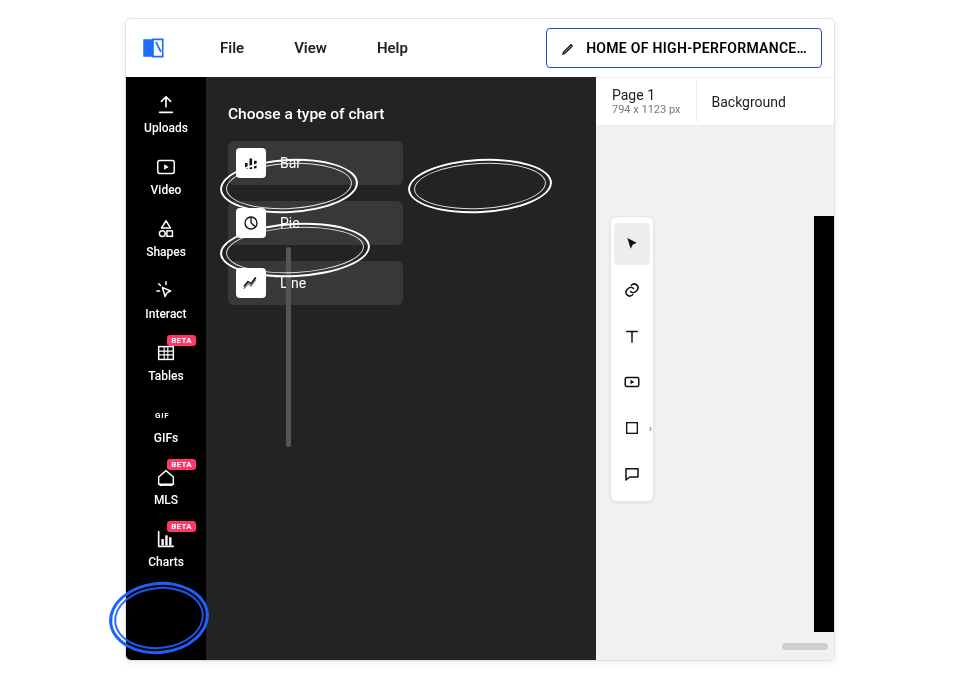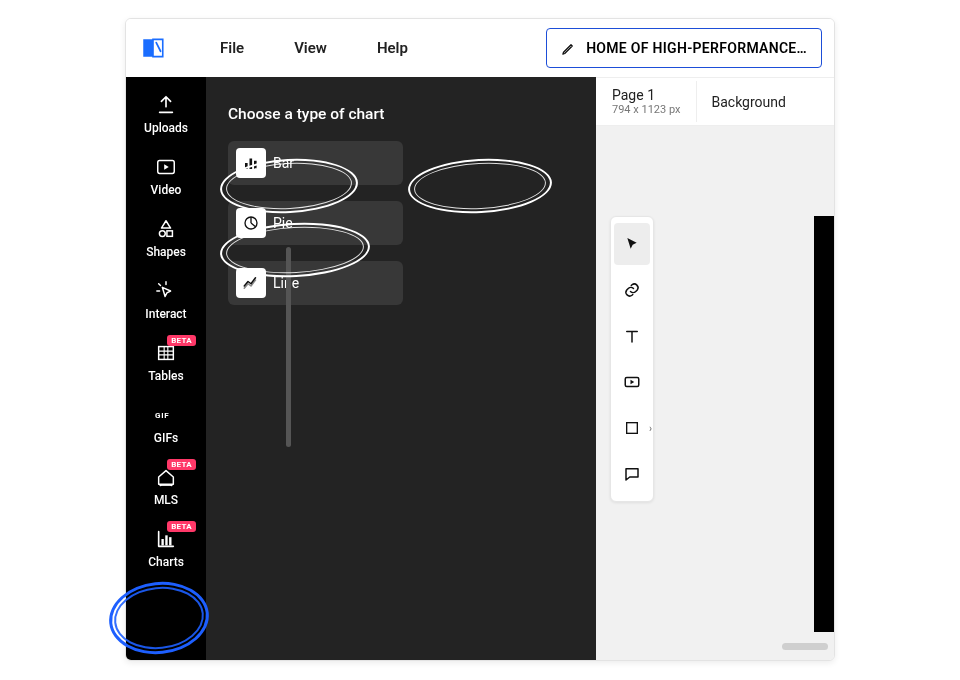--- a/index.html
+++ b/index.html
@@ -27,21 +27,21 @@
   .sitem { width:80px; height:62px; display:flex; flex-direction:column; align-items:center; justify-content:center; gap:4px; color:#fff; cursor:pointer; position:relative; }
   .sitem .sicon { width:24px; height:24px; display:flex; align-items:center; justify-content:center; }
   .sitem .slabel { font-size:12px; font-weight:500; }
   .badge { position:absolute; top:4px; right:10px; background:#ff3868; color:#fff; font-size:8px; padding:1px 4px; border-radius:3px; font-weight:700; letter-spacing:.3px; }
   .sitem.active { }
 
   
   .panel { position:absolute; left:80px; top:58px; bottom:0; width:390px; background:#232323; color:#fff; padding:28px 22px; }
   .panel h3 { font-size:15.5px; font-weight:500; margin-bottom:18px; }
   .chartgrid { display:flex; flex-wrap:wrap; gap:16px; }
-  .copt { width:175px; height:44px; background:#383838; border-radius:6px; display:flex; align-items:center; gap:7px; padding-left:8px; cursor:pointer; position:relative; }
+  .copt { width:175px; height:44px; background:#383838; border-radius:6px; display:flex; align-items:center; gap:14px; padding-left:8px; cursor:pointer; position:relative; }
   .copt .cicon { width:30px; height:30px; background:#fff; border-radius:4px; display:flex; align-items:center; justify-content:center; }
   .copt .clabel { font-size:14px; color:#fff; }
 
   .scrolltrack { position:absolute; left:80px; top:110px; width:6px; bottom:20px; background:transparent; }
   .scrollthumb { position:absolute; left:0; top:60px; width:5px; height:200px; background:#555; border-radius:3px; }
 
   
   .handellipse { position:absolute; border:2px solid #fff; border-radius:50%; pointer-events:none; transform:rotate(-3deg); }
   .handellipse.inner { border-width:1.5px; opacity:.85; }
   .blueellipse { position:absolute; border:3px solid #1d5fff; border-radius:50%; pointer-events:none; transform:rotate(-6deg); }

